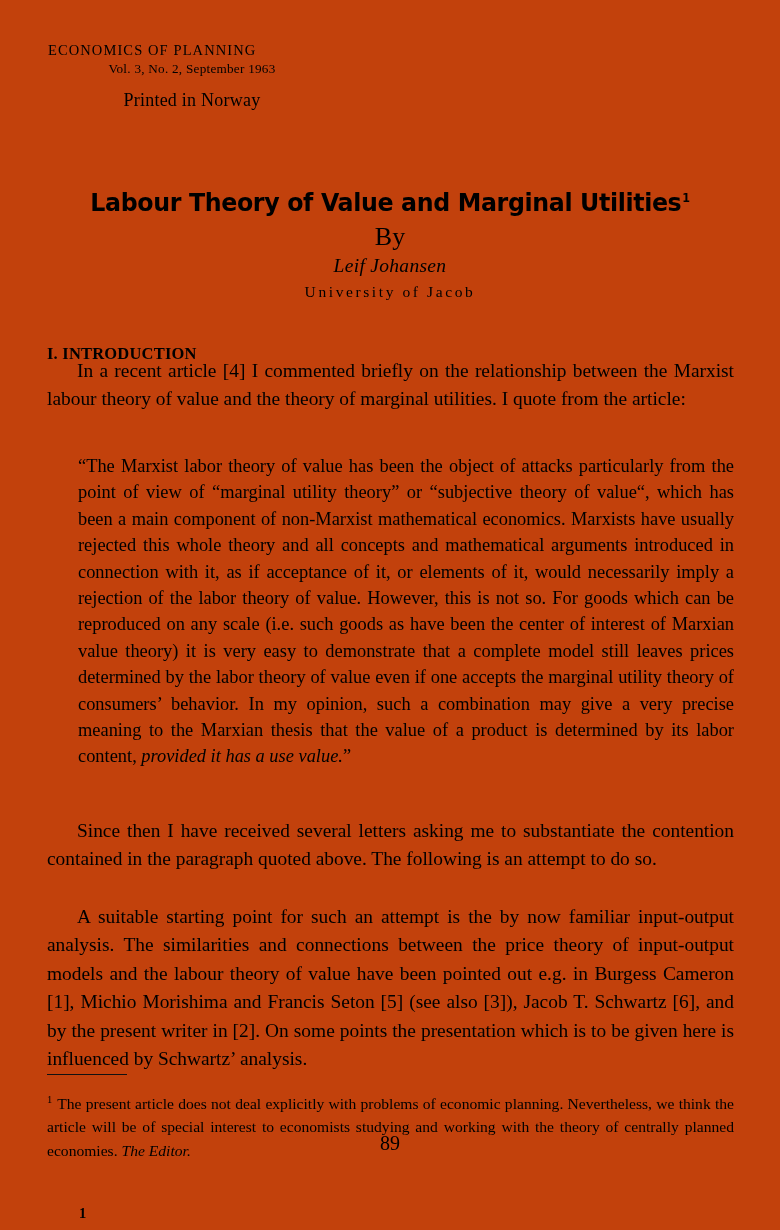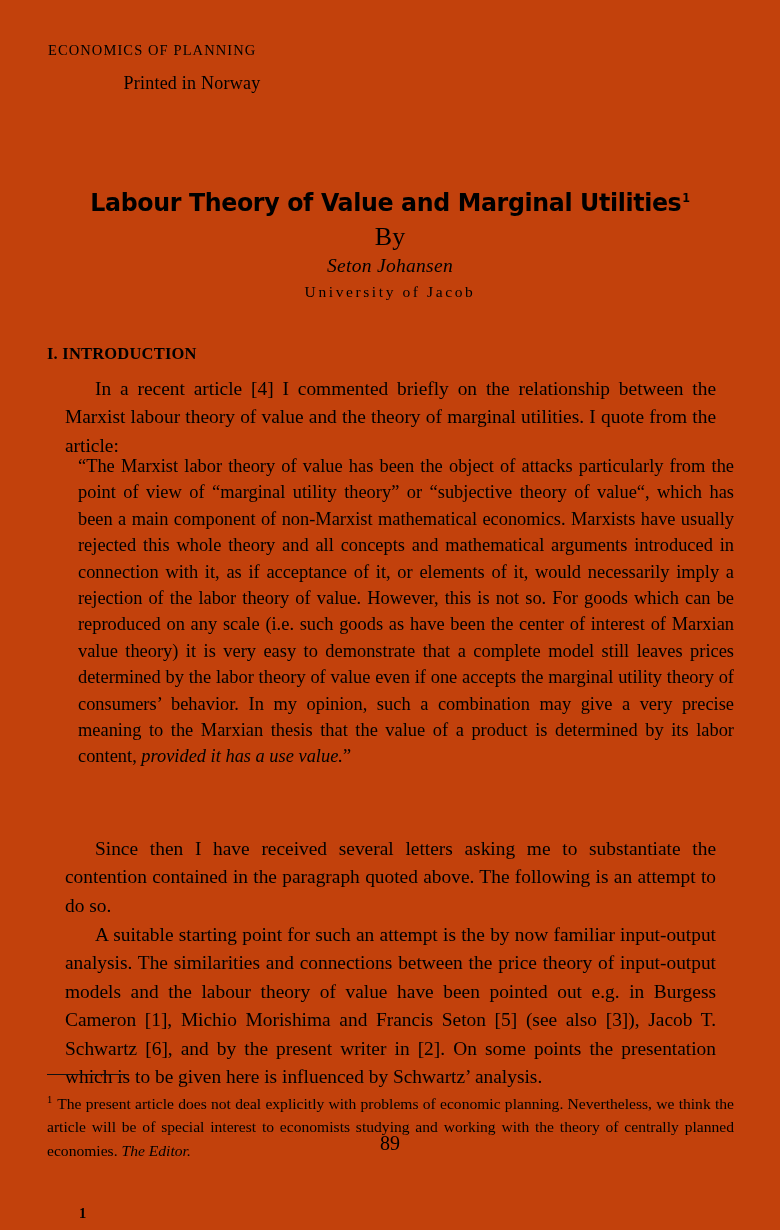--- a/index.html
+++ b/index.html
@@ -109,21 +109,21 @@
   .body-block {
     position: absolute;
     left: 47px;
     width: 687px;
     text-align: justify;
     text-justify: inter-word;
     font-size: 19.4px;
     line-height: 28.4px;
   }
   .body-block p {
-    margin: 18px;
+    margin: 0;
     text-indent: 30px;
   }
 
   .quote-block {
     position: absolute;
     left: 78px;
     width: 656px;
     text-align: justify;
     text-justify: inter-word;
     font-size: 18.4px;
@@ -180,27 +180,28 @@
     font-weight: 700;
   }
 </style>
 </head>
 <body>
 
 <div class="page">
 
   <div class="journal-header">
     <div class="journal-name">ECONOMICS OF PLANNING</div>
+    <div class="journal-issue">Vol. 3, No. 2, September 1963</div>
     <div class="journal-printed">Printed in Norway</div>
   </div>
 
   <h1 class="article-title"><span>Labour Theory of Value and Marginal Utilities</span><sup>1</sup></h1>
 
   <div class="byline-by">By</div>
-  <div class="byline-author">Seton Johansen</div>
+  <div class="byline-author">Leif Johansen</div>
   <div class="byline-affiliation">University of Jacob</div>
 
   <h2 class="section-heading">I. INTRODUCTION</h2>
 
   <div class="body-block" style="top:357px;">
     <p>In a recent article [4] I commented briefly on the relationship between the Marxist labour theory of value and the theory of marginal utilities. I quote from the article:</p>
   </div>
 
   <div class="quote-block" style="top:453px;">
     <p><span>“The Marxist labor theory of value has been the object of attacks particularly from the point of view of “marginal utility theory” or “subjective theory of value“, which has been a main component of non-Marxist mathematical economics. Marxists have usually rejected this whole theory and all concepts and mathematical arguments introduced in connection with it, as if acceptance of it, or elements of it, would necessarily imply a rejection of the labor theory of value. However, this is not so. For goods which can be reproduced on any scale (i.e. such goods as have been the center of interest of Marxian value theory) it is very easy to demonstrate that a complete model still leaves prices determined by the labor theory of value even if one accepts the marginal utility theory of consumers’ behavior. In my opinion, such a combination may give a very precise meaning to the Marxian thesis that the value of a product is determined by its labor content, </span><i>provided it has a use value.</i><span>”</span></p>

